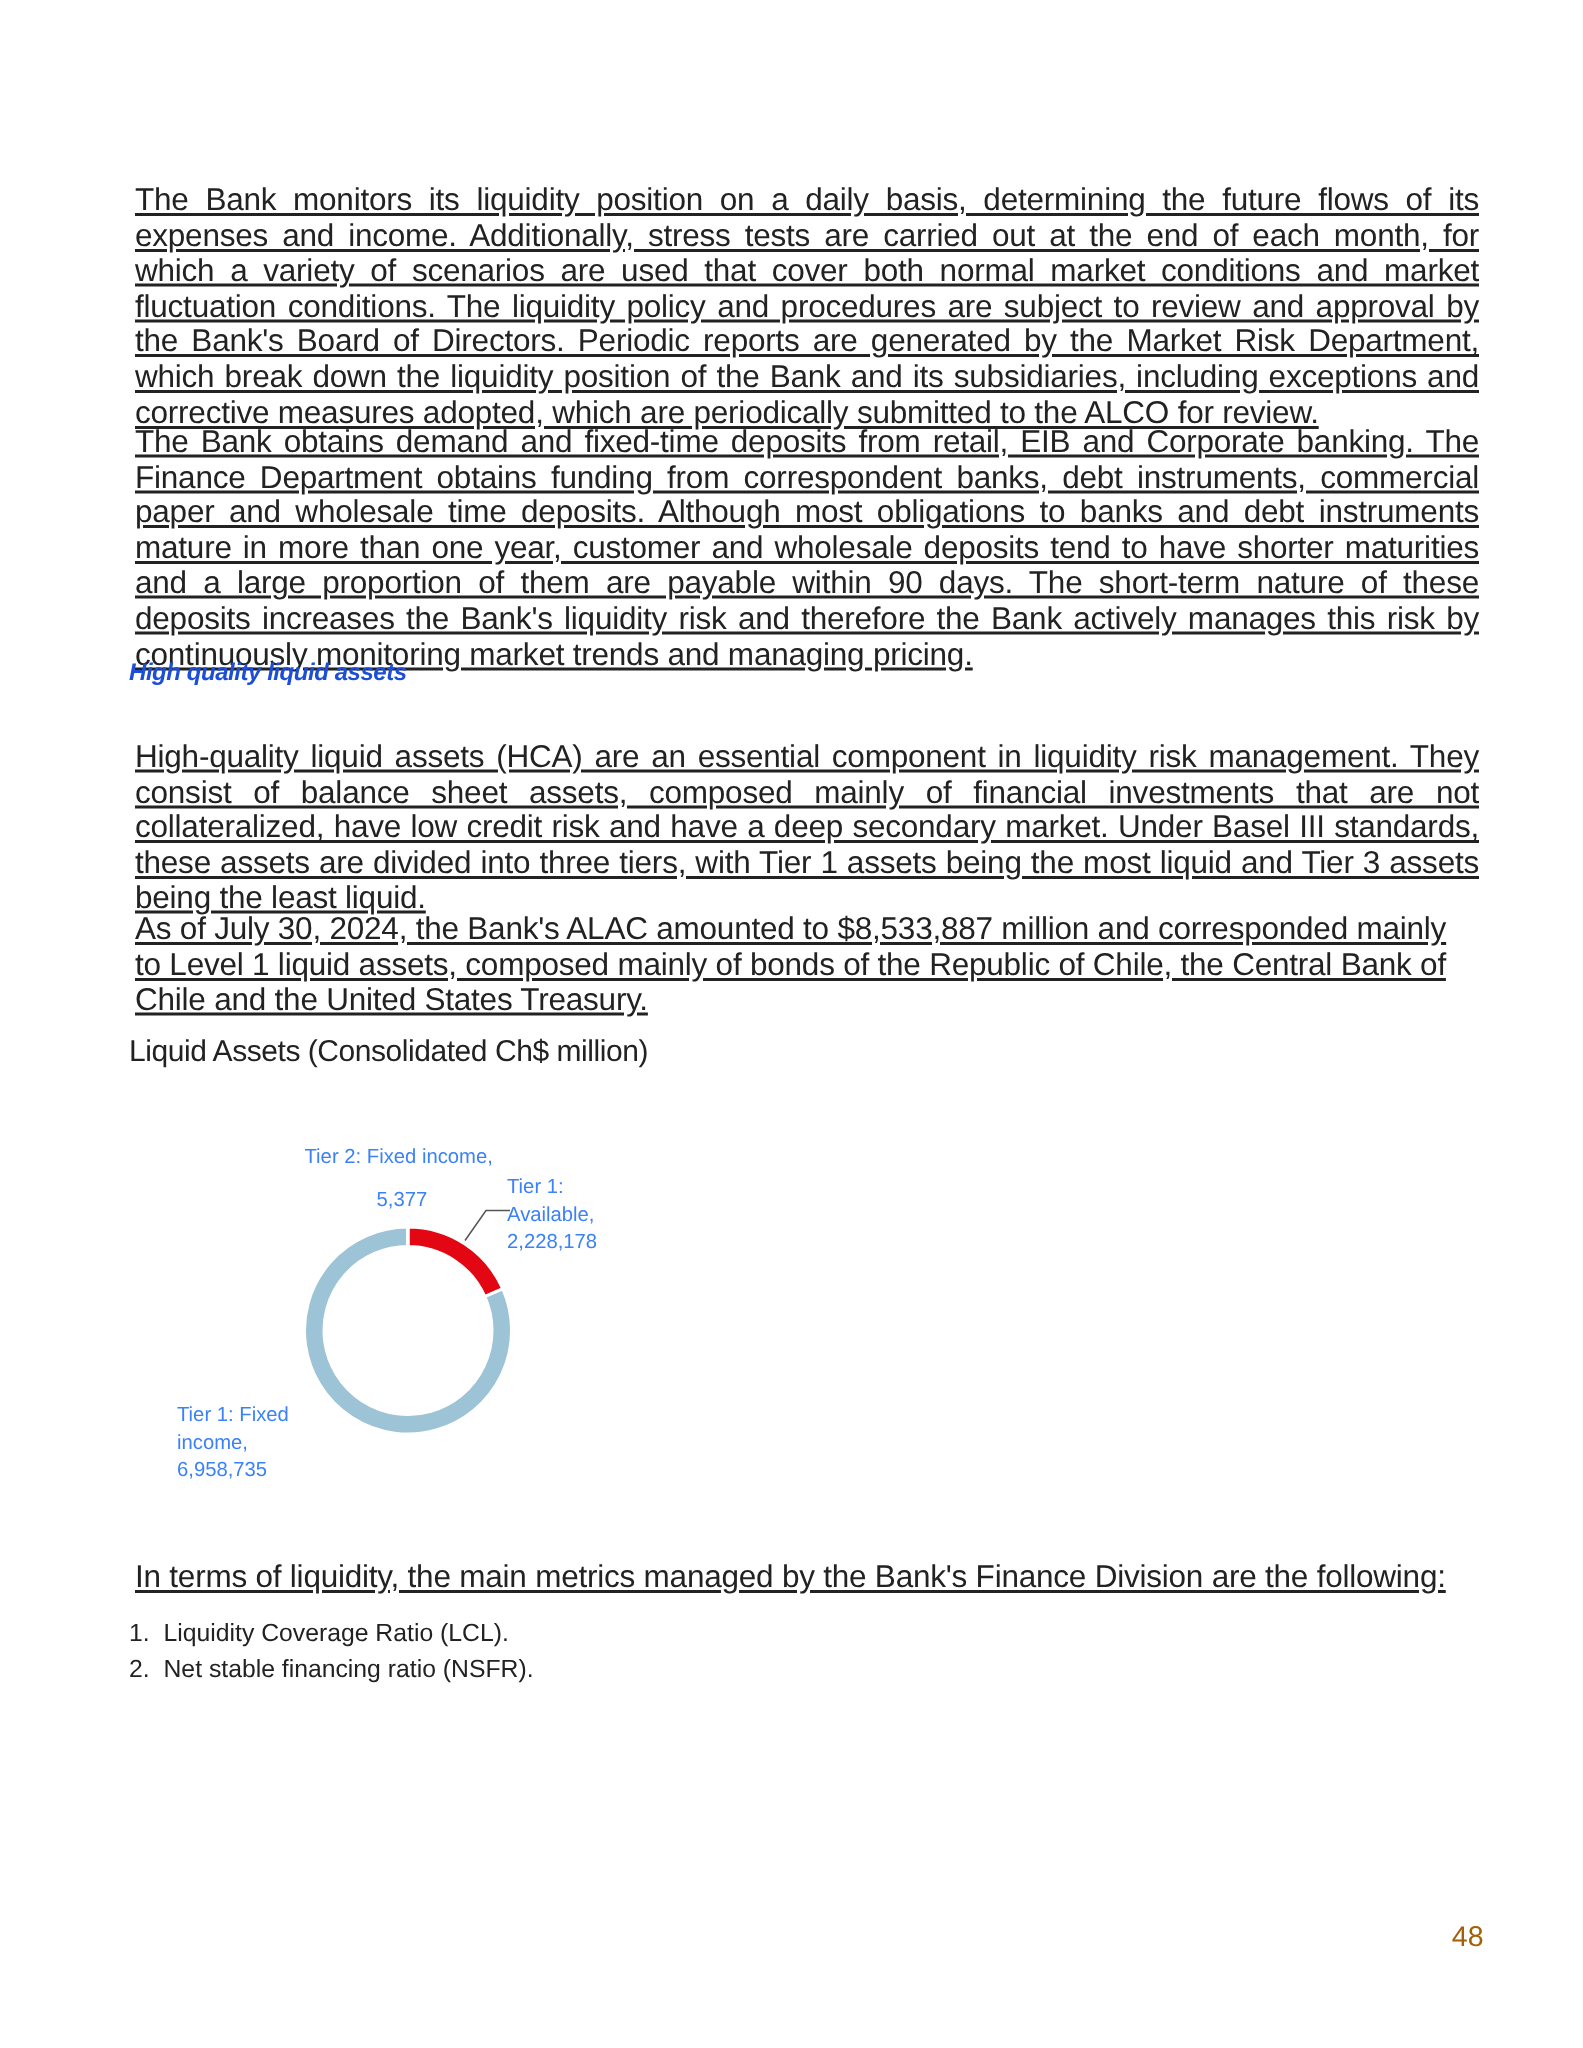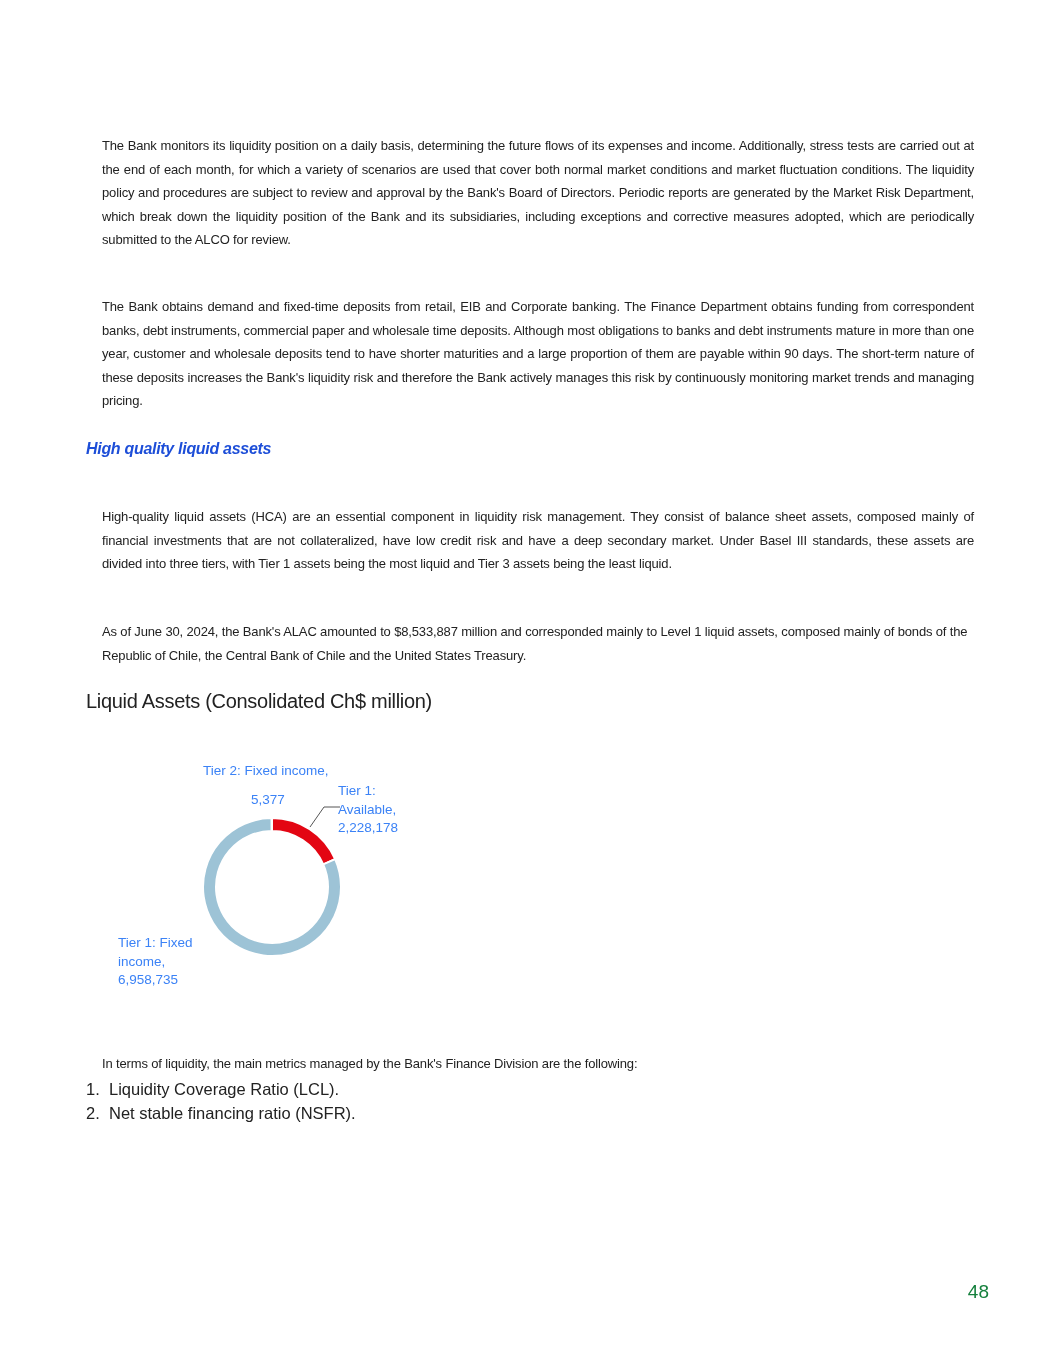--- a/index.html
+++ b/index.html
@@ -1,43 +1,43 @@
 <!DOCTYPE html>
 <html><head>
 <meta charset="utf-8">
 <style>
   html, body { margin: 0; padding: 0; background: #ffffff; }
   body { width: 1055px; height: 1365px; position: relative; overflow: hidden;
          font-family: "Liberation Sans", "DejaVu Sans", sans-serif; color: #222222; }
   .page { position: absolute; left: 86px; top: 0; width: 904px; }
-  p.body { font-size: 13px; line-height: 23.6px; margin: 16px; text-align: justify; letter-spacing: -0.15px; }
+  p.body { font-size: 21px; line-height: 23.6px; margin: 4px; text-align: justify; letter-spacing: -0.15px; text-decoration: underline; }
   p.left { text-align: left; }
   #p1 { position: absolute; top: 118px; }
   #p2 { position: absolute; top: 279px; }
   #h-hqla { position: absolute; top: 440px; margin: 0; font-size: 16px; font-weight: bold; font-style: italic; color: #1d4ed8; letter-spacing: -0.3px; }
   #p3 { position: absolute; top: 489px; }
   #p4 { position: absolute; top: 604px; }
   #chart-title { position: absolute; top: 690px; margin: 0; font-size: 20px; font-weight: normal; color: #222; letter-spacing: -0.3px; }
   #chart { position: absolute; left: 0; top: 740px; width: 904px; height: 270px; }
   .lbl { position: absolute; font-size: 13.5px; line-height: 18.5px; color: #3b82f6; white-space: nowrap; }
   #p5 { position: absolute; top: 1036px; }
   #metrics { position: absolute; top: 1078px; margin: 0; padding: 0; list-style: none; font-size: 16.5px; line-height: 23.6px; }
   #metrics li { display: flex; }
   #metrics .num { width: 23px; }
-  #page-number { position: absolute; right: 66px; top: 1281px; font-size: 19px; color: #15803d; }
+  #page-number { position: absolute; right: 66px; top: 1281px; font-size: 19px; color: #a16207; }
 </style>
 </head>
 <body>
 
 <div class="page">
   <p class="body" id="p1">The Bank monitors its liquidity position on a daily basis, determining the future flows of its expenses and income. Additionally, stress tests are carried out at the end of each month, for which a variety of scenarios are used that cover both normal market conditions and market fluctuation conditions. The liquidity policy and procedures are subject to review and approval by the Bank's Board of Directors. Periodic reports are generated by the Market Risk Department, which break down the liquidity position of the Bank and its subsidiaries, including exceptions and corrective measures adopted, which are periodically submitted to the ALCO for review.</p>
   <p class="body" id="p2">The Bank obtains demand and fixed-time deposits from retail, EIB and Corporate banking. The Finance Department obtains funding from correspondent banks, debt instruments, commercial paper and wholesale time deposits. Although most obligations to banks and debt instruments mature in more than one year, customer and wholesale deposits tend to have shorter maturities and a large proportion of them are payable within 90 days. The short-term nature of these deposits increases the Bank's liquidity risk and therefore the Bank actively manages this risk by continuously monitoring market trends and managing pricing.</p>
   <h2 id="h-hqla">High quality liquid assets</h2>
   <p class="body" id="p3">High-quality liquid assets (HCA) are an essential component in liquidity risk management. They consist of balance sheet assets, composed mainly of financial investments that are not collateralized, have low credit risk and have a deep secondary market. Under Basel III standards, these assets are divided into three tiers, with Tier 1 assets being the most liquid and Tier 3 assets being the least liquid.</p>
-  <p class="body left" id="p4">As of June 30, 2024, the Bank's ALAC amounted to $8,533,887 million and corresponded mainly to Level 1 liquid assets, composed mainly of bonds of the Republic of Chile, the Central Bank of Chile and the United States Treasury.</p>
+  <p class="body left" id="p4">As of July 30, 2024, the Bank's ALAC amounted to $8,533,887 million and corresponded mainly to Level 1 liquid assets, composed mainly of bonds of the Republic of Chile, the Central Bank of Chile and the United States Treasury.</p>
 
   <h3 id="chart-title">Liquid Assets (Consolidated Ch$ million)</h3>
 
   <div id="chart">
     <svg width="904" height="270" viewBox="0 0 904 270" style="position:absolute;left:0;top:0;">
       <g id="donut" transform="translate(186,147)">
           <path d="M0,-69 A69,69 0 0 1 63.14221751279596,-27.82194039902256 L51.24585769154455,-22.5801255412357 A56,56 0 0 0 0,-56 Z" fill="#e30613" stroke="#ffffff" stroke-width="2"></path>
           <path d="M63.14221751279596,-27.82194039902256 A69,69 0 1 1 -0.2731624336164698,-68.99945928980067 L-0.22169704757278708,-55.99956116273678 A56,56 0 1 0 51.24585769154455,-22.5801255412357 Z" fill="#9dc3d6" stroke="#ffffff" stroke-width="2"></path>
           <path d="M-0.2731624336164698,-68.99945928980067 A69,69 0 0 1 -1.6900125828233476e-14,-69 L-1.3716044150450356e-14,-56 A56,56 0 0 0 -0.22169704757278708,-55.99956116273678 Z" fill="#9dc3d6" stroke="#ffffff" stroke-width="2"></path>
         </g>

